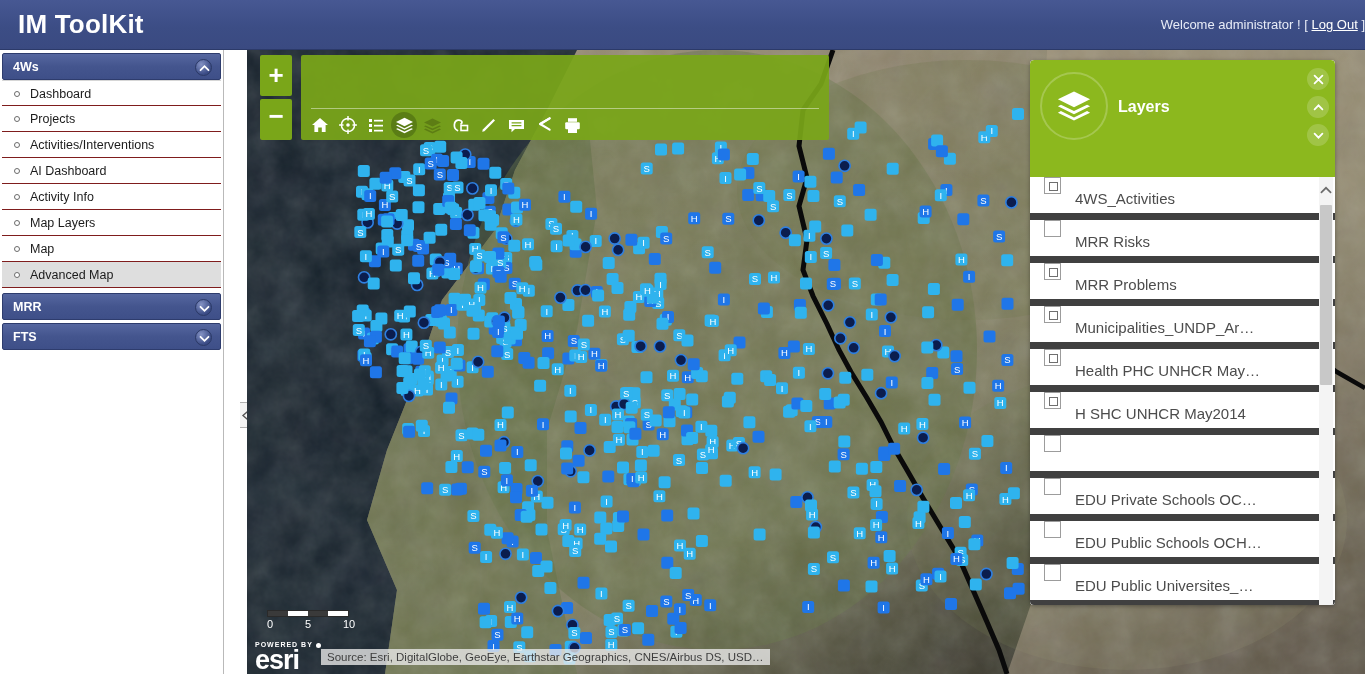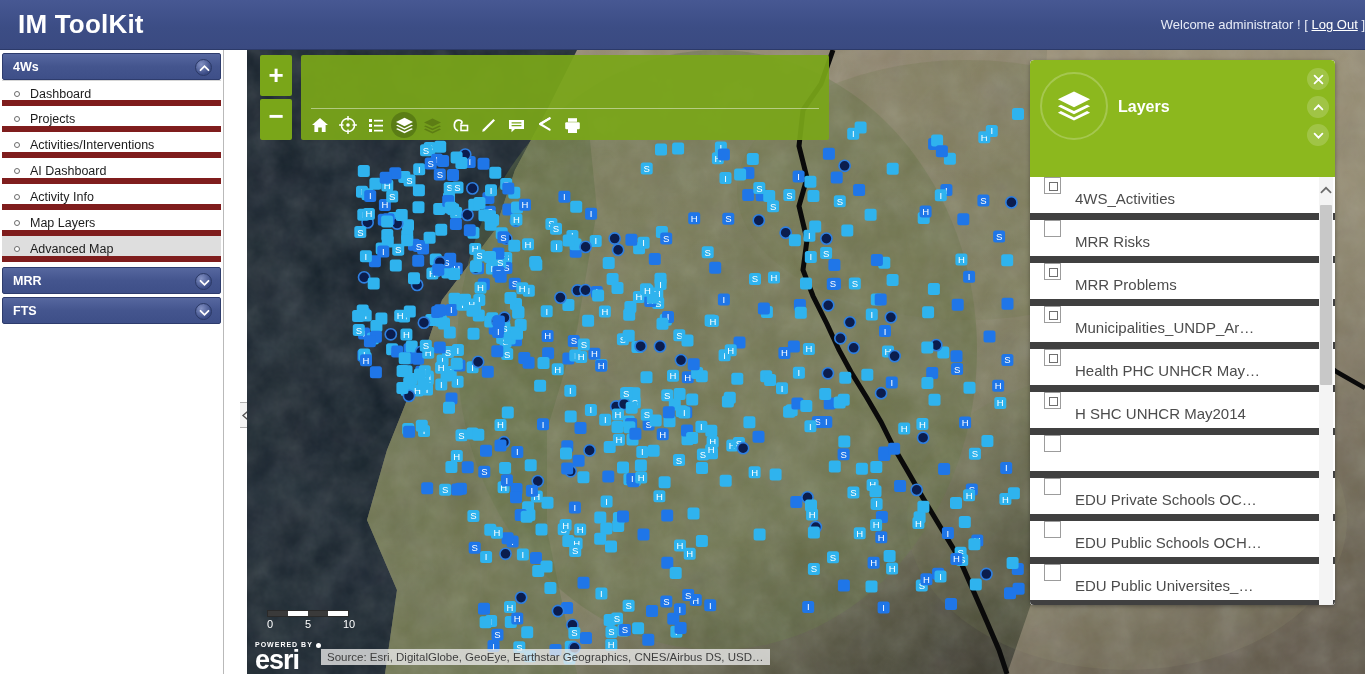--- a/index.html
+++ b/index.html
@@ -50,21 +50,21 @@
   .acc-chevron {
     position: absolute; right: 8px; top: 5px;
     width: 17px; height: 17px; border-radius: 50%;
     background: radial-gradient(circle at 35% 30%, #8492c4 0%, #3b4c86 70%);
     border: 1px solid #2b3965;
   }
   .acc-chevron svg { position: absolute; left: 3px; top: 4px; }
   .acc-body { border: 0; }
   .nav-item {
     position: relative; height: 26px; line-height: 26px;
-    border-bottom: 6px solid #7f1d1d;
+    border-bottom: 1px solid #7f1d1d;
     padding-left: 28px; font-size: 12.5px; color: #1b1b1b;
     background: #ffffff; cursor: pointer; margin: 0 2px;
   }
   .nav-item:first-child { border-top: 1px solid #d6d6d6; }
   .nav-item.active { background: #dedede; }
   .nav-bullet {
     position: absolute; left: 12px; top: 10px;
     width: 6px; height: 6px; border-radius: 50%;
     border: 1px solid #6b6b6b; background: #ffffff;
   }
@@ -269,20 +269,21 @@
           </svg>
       </span>
     </div>
     <div class="acc-body">
       <div class="nav-item"><span class="nav-bullet"></span><span>Dashboard</span></div>
       <div class="nav-item"><span class="nav-bullet"></span><span>Projects</span></div>
       <div class="nav-item"><span class="nav-bullet"></span><span>Activities/Interventions</span></div>
       <div class="nav-item"><span class="nav-bullet"></span><span>AI Dashboard</span></div>
       <div class="nav-item"><span class="nav-bullet"></span><span>Activity Info</span></div>
       <div class="nav-item"><span class="nav-bullet"></span><span>Map Layers</span></div>
+      <div class="nav-item"><span class="nav-bullet"></span><span>Map</span></div>
       <div class="nav-item active"><span class="nav-bullet"></span><span>Advanced Map</span></div>
     </div>
 
     <div class="acc-header" style="margin-top:5px;">
       <span>MRR</span>
       <span class="acc-chevron">
         <svg width="11" height="9" viewBox="0 0 11 9">
             <path d="M1.5 2.8 L5.5 6.8 L9.5 2.8" stroke="#ffffff" stroke-width="1.8" fill="none" stroke-linecap="round"></path>
           </svg>
       </span>

